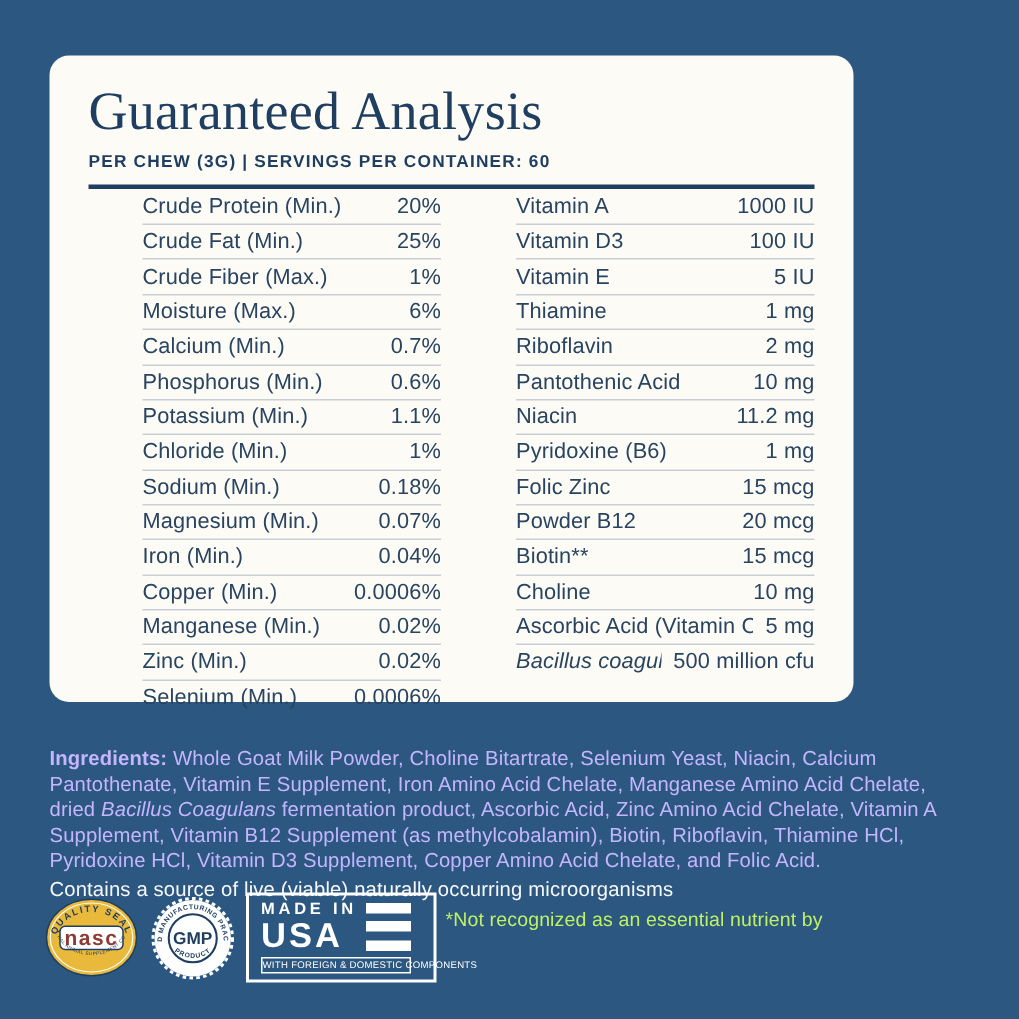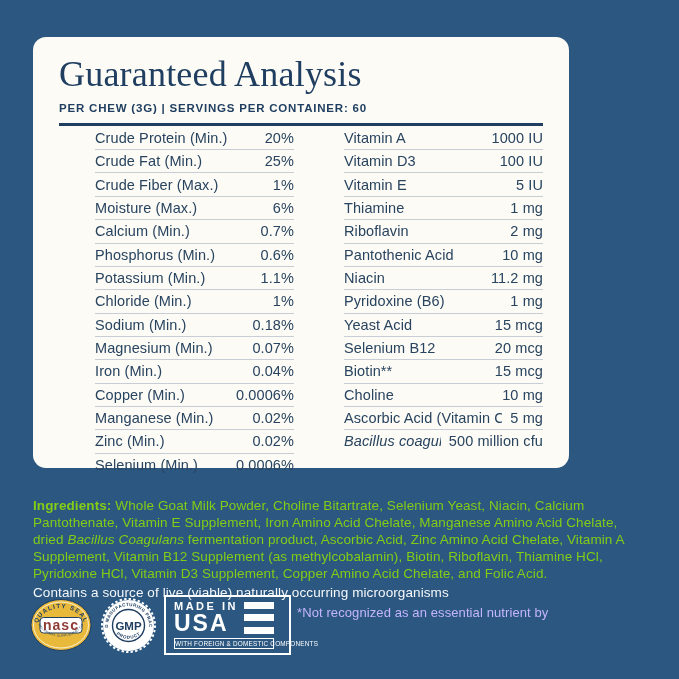--- a/index.html
+++ b/index.html
@@ -31,21 +31,21 @@
     height:22.35px;border-bottom:1px solid #C9CED6;
     font-size:14.5px;color:#29445F;letter-spacing:.1px;white-space:nowrap;margin-left:36px;
   }
   .ga-col .ga-row:last-child{border-bottom:none;}
   .ga-label{overflow:hidden;}
   .ga-label.italic{font-style:italic;}
   .ga-value{margin-left:8px;}
   
   .ingredients{
     position:absolute;left:33px;top:483px;width:615px;
-    font-size:13.5px;line-height:17px;color:#84cc16;letter-spacing:.1px;
+    font-size:13.5px;line-height:17px;color:#c4b5fd;letter-spacing:.1px;
   }
   .ingredients b{font-weight:bold;}
   .ingredients .it{font-style:italic;}
   .micro-note{
     position:absolute;left:33px;top:571px;width:615px;
     font-size:13.5px;color:#F6F8FA;letter-spacing:.1px;
   }
   
   .badges{
     position:absolute;left:29px;top:595px;display:flex;align-items:center;gap:7px;
@@ -58,21 +58,21 @@
   .usa-madein{font-size:11px;font-weight:bold;letter-spacing:2.5px;line-height:1;}
   .usa-usa{font-size:23px;font-weight:bold;letter-spacing:2px;line-height:.95;margin-top:1px;}
   .usa-stripes{display:flex;flex-direction:column;justify-content:space-between;flex:1;padding:1px 0;}
   .usa-stripes span{display:block;height:7px;background:#FFFFFF;}
   .usa-strip{
     border:1px solid #FFFFFF;margin-top:3px;text-align:center;
     font-size:6.4px;letter-spacing:.2px;padding:1.5px 0 1px 0;white-space:nowrap;
   }
   .footnote{
     position:absolute;left:297px;top:603px;
-    font-size:13px;line-height:19px;color:#c4b5fd;letter-spacing:.1px;
+    font-size:13px;line-height:19px;color:#bef264;letter-spacing:.1px;
   }
 </style>
 </head>
 <body>
 
 <div class="card">
   <h1 class="ga-title">Guaranteed Analysis</h1>
   <div class="ga-subtitle">PER CHEW (3G) | SERVINGS PER CONTAINER: 60</div>
   <div class="ga-rule"></div>
   <div class="ga-cols">
@@ -165,25 +165,25 @@
         </div>
         <div class="ga-row">
           <span class="ga-label">Niacin</span>
           <span class="ga-value">11.2 mg</span>
         </div>
         <div class="ga-row">
           <span class="ga-label">Pyridoxine (B6)</span>
           <span class="ga-value">1 mg</span>
         </div>
         <div class="ga-row">
-          <span class="ga-label">Yeast Acid</span>
+          <span class="ga-label">Folic Zinc</span>
           <span class="ga-value">15 mcg</span>
         </div>
         <div class="ga-row">
-          <span class="ga-label">Selenium B12</span>
+          <span class="ga-label">Powder B12</span>
           <span class="ga-value">20 mcg</span>
         </div>
         <div class="ga-row">
           <span class="ga-label">Biotin**</span>
           <span class="ga-value">15 mcg</span>
         </div>
         <div class="ga-row">
           <span class="ga-label">Choline</span>
           <span class="ga-value">10 mg</span>
         </div>

